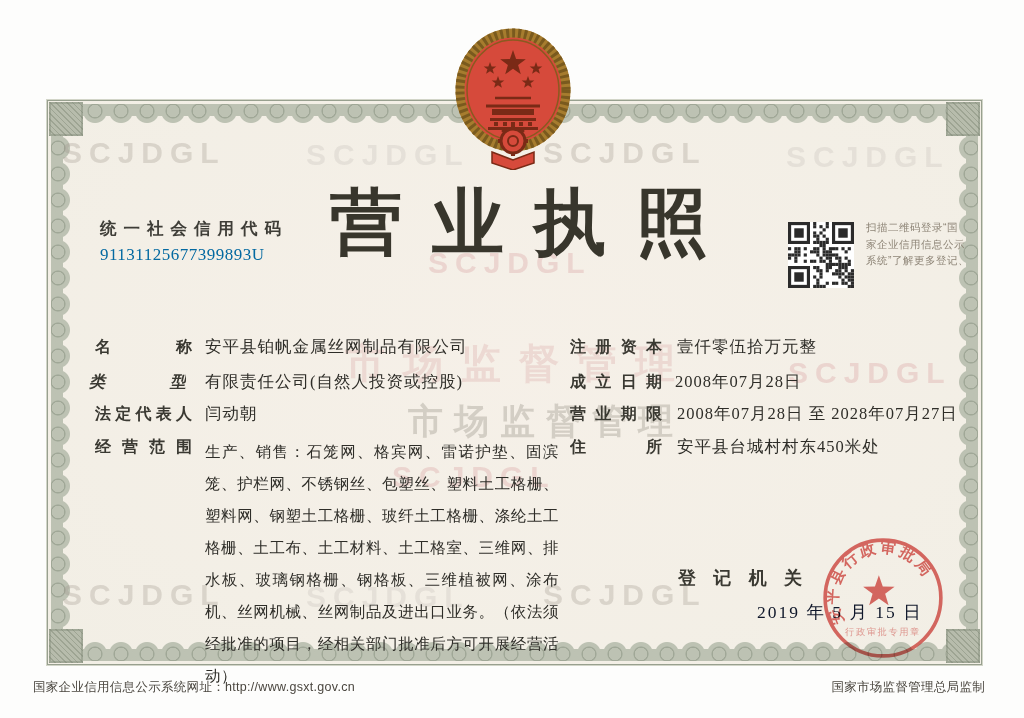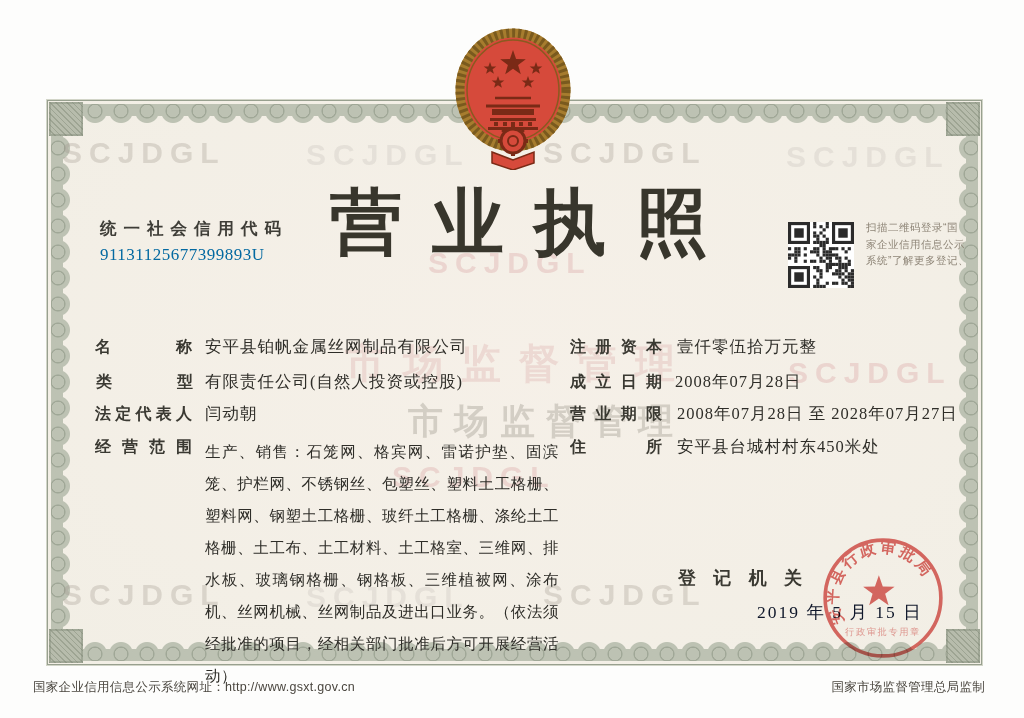--- a/index.html
+++ b/index.html
@@ -288,21 +288,21 @@
 </div>
 <div class="z qr-caption">
   <div>扫描二维码登录“国</div>
   <div>家企业信用信息公示</div>
   <div>系统”了解更多登记、</div>
 </div>
 
 <div class="lbl" style="left:95px;top:337px;">名称</div>
 <div class="val" style="left:205px;top:337px;">安平县铂帆金属丝网制品有限公司</div>
 
-<div class="lbl" style="left:96px;top:372px;">类型</div>
+<div class="lbl" style="left:89px;top:372px;font-style:italic;">类型</div>
 <div class="val" style="left:205px;top:372px;">有限责任公司(自然人投资或控股)</div>
 
 <div class="lbl" style="left:95px;top:404px;">法定代表人</div>
 <div class="val" style="left:205px;top:404px;">闫动朝</div>
 
 <div class="lbl" style="left:95px;top:437px;">经营范围</div>
 <div class="val scope" style="left:205px;top:436px;">生产、销售：石笼网、格宾网、雷诺护垫、固滨笼、护栏网、不锈钢丝、包塑丝、塑料土工格栅、塑料网、钢塑土工格栅、玻纤土工格栅、涤纶土工格栅、土工布、土工材料、土工格室、三维网、排水板、玻璃钢格栅、钢格板、三维植被网、涂布机、丝网机械、丝网制品及进出口业务。（依法须经批准的项目，经相关部门批准后方可开展经营活动）</div>
 
 <div class="lbl rlbl" style="left:570px;top:337px;">注册资本</div>
 <div class="val" style="left:677px;top:337px;">壹仟零伍拾万元整</div>

